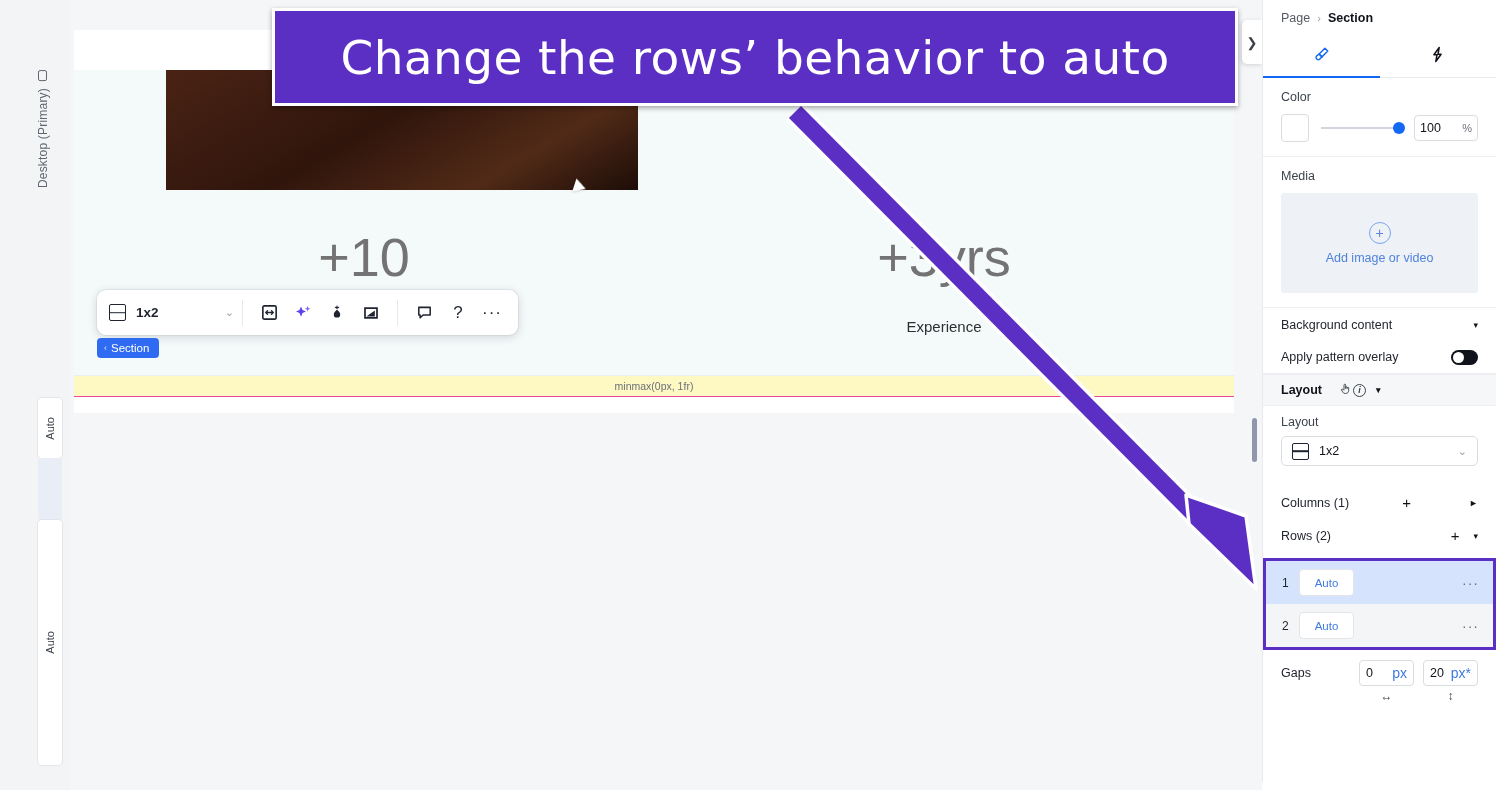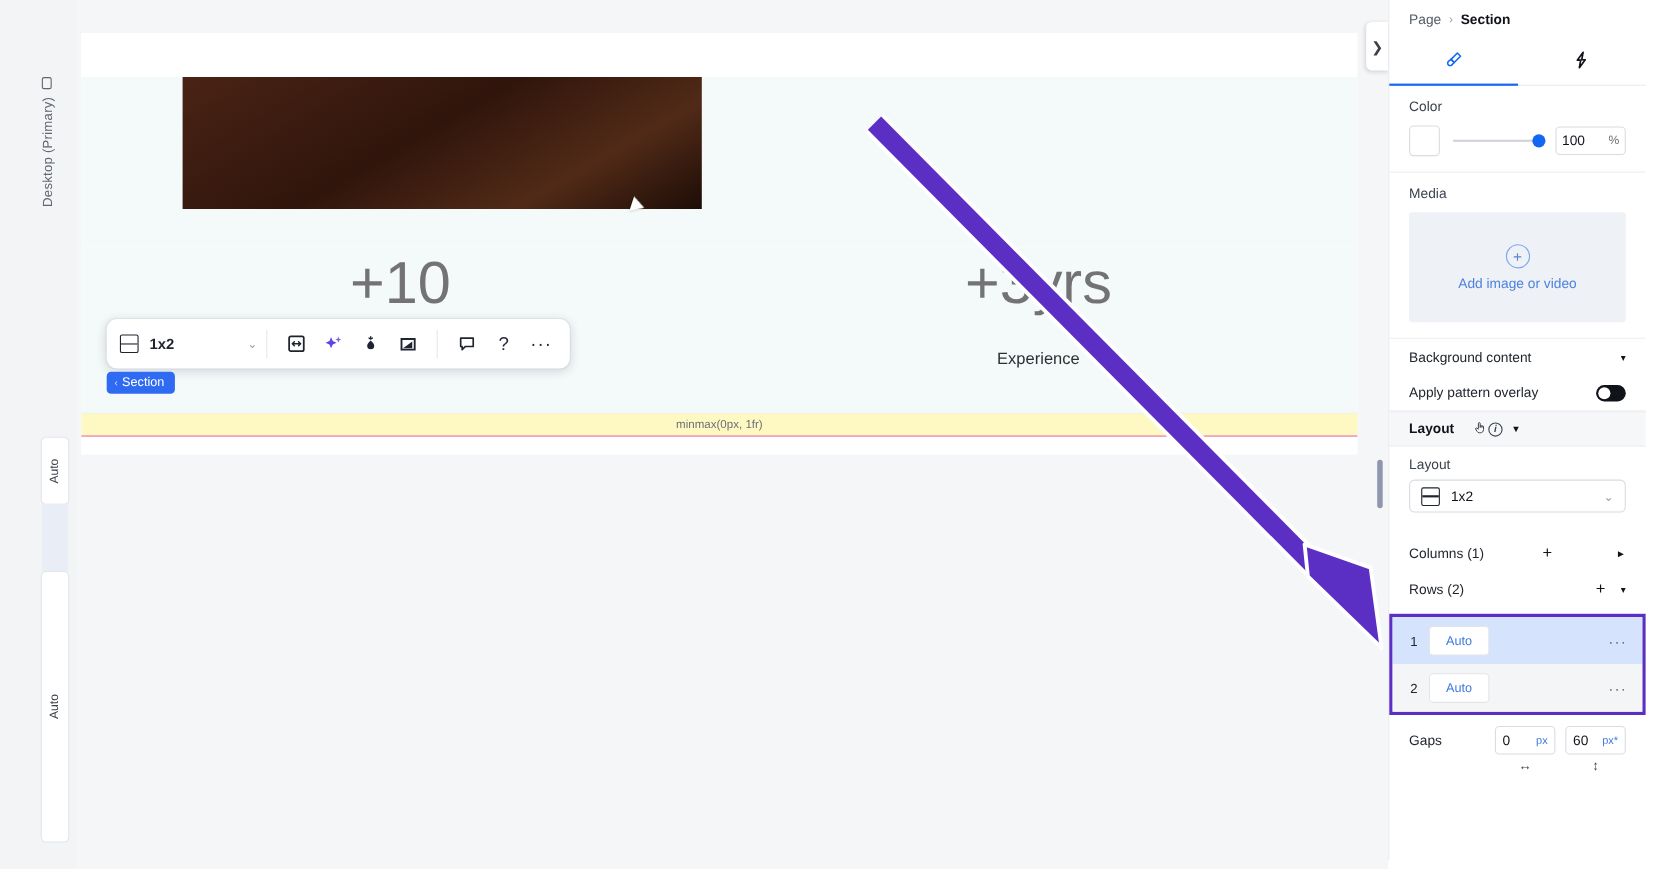--- a/index.html
+++ b/index.html
@@ -152,21 +152,21 @@
   .rw .idx { font-size:12px; color:#22262e; width:17px; }
   .rw .auto-chip { width:55px; height:27px; background:#fff; border:1px solid #e3e5e9; border-radius:4px;
                    display:flex; align-items:center; justify-content:center; font-size:11.5px; color:#3f7ae0; }
   .rw .dots { margin-left:auto; color:#6b7079; font-size:14px; letter-spacing:1px; }
 
   .gaps { display:flex; align-items:center; padding:10px 18px 0; }
   .gaps .lbl { font-size:12.5px; color:#22262e; }
   .gaps .boxes { margin-left:auto; display:flex; gap:9px; }
   .gbox { width:55px; height:26px; border:1px solid #d9dce1; border-radius:4px; display:flex;
           align-items:center; justify-content:space-between; padding:0 6px; font-size:12.5px; color:#10131a; }
-  .gbox .u { font-size:10px; color:#3f7ae0; }
+  .gbox .u { font-size:14px; color:#3f7ae0; }
   .gaps-icons { display:flex; justify-content:flex-end; gap:9px; padding:3px 18px 10px; color:#3d434d; }
   .gaps-icons div { width:55px; text-align:center; font-size:12px; }
   .overflow-row { border-top:1px solid #eceef1; padding:10px 18px 0; font-size:12.5px; color:#22262e; }
 
   
   .banner {
     position:absolute; left:272px; top:8px; width:966px; height:98px;
     background:#5b2ec4; border:3px solid #ffffff; z-index:60;
     display:flex; align-items:center; justify-content:center;
     box-shadow: 0 2px 5px rgba(0,0,0,.35);
@@ -384,34 +384,37 @@
     </div>
 
     <div class="gaps">
       <span class="lbl">Gaps</span>
       <span class="boxes">
         <span class="gbox">
           <span>0</span>
           <span class="u">px</span>
         </span>
         <span class="gbox">
-          <span>60</span>
+          <span>20</span>
           <span class="u">px*</span>
         </span>
       </span>
     </div>
     <div class="gaps-icons">
       <div>↔</div>
       <div>↕</div>
     </div>
 
   </div>
 
   <svg class="arrow-svg" viewBox="0 0 1510 790">
     <g>
       <path d="M795 112 L1205 525" stroke="#ffffff" stroke-width="24" fill="none" stroke-linecap="butt"></path>
       <path d="M795 112 L1205 525" stroke="#5b2ec4" stroke-width="17" fill="none" stroke-linecap="butt"></path>
       <path d="M1189 524 L1256 589 L1246 516 L1186 495 Z" fill="#5b2ec4" stroke="#ffffff" stroke-width="3.5" stroke-linejoin="round"></path>
     </g>
   </svg>
 
+  <div class="banner">
+    <span>Change the rows’ behavior to auto</span>
+  </div>
 
 </div>
 
 </body></html>

